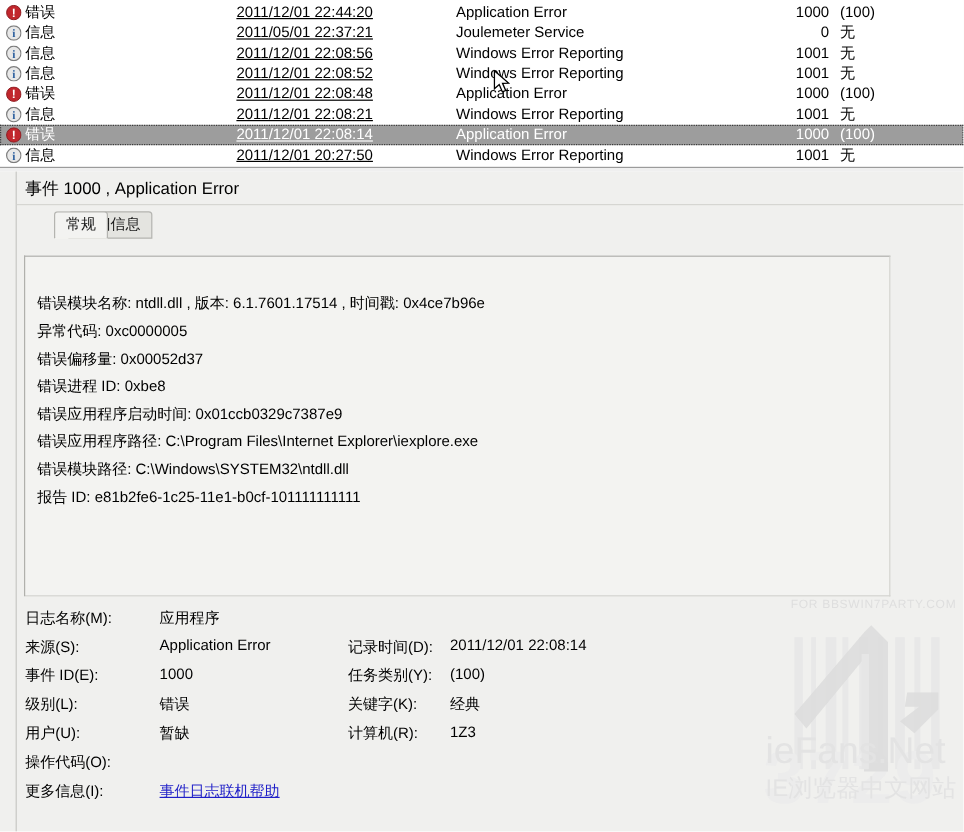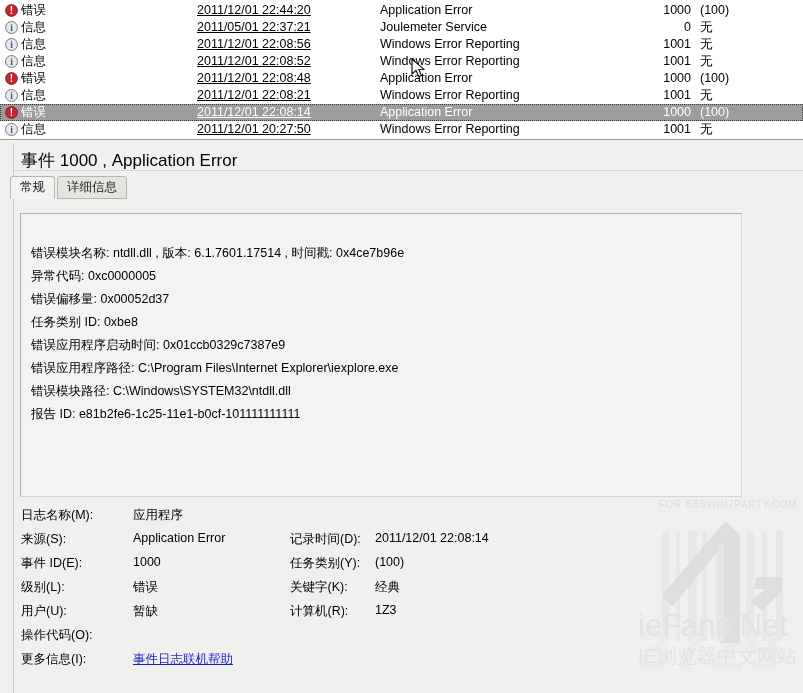--- a/index.html
+++ b/index.html
@@ -96,21 +96,21 @@
   #detail-left-border {
     position: absolute;
     left: 13px; top: 0px;
     width: 1px; height: 550px;
     background: #c8c8c4;
   }
 
   #event-heading {
     position: absolute;
     left: 21px; top: 6px;
-    font-size: 17px;
+    font-size: 14px;
     color: #000;
     white-space: nowrap;
   }
   #heading-rule {
     position: absolute;
     left: 14px; top: 27px;
     width: 789px; height: 1px;
     background: #d6d6d2;
   }
 
@@ -131,20 +131,21 @@
     border-radius: 3px 3px 0 0;
     background: #e4e4e0;
     color: #1a1a1a;
     white-space: nowrap;
   }
   .tab.active {
     background: #f3f3f1;
     border-bottom-color: #f3f3f1;
     z-index: 3;
     font-weight: normal;
+    margin-left: 35px;
   }
   #tab-0 { left: 0px; }
   #tab-1 { left: 47px; }
 
   
   #desc-box {
     position: absolute;
     left: 20px; top: 70px;
     width: 720px;
     height: 282px;
@@ -373,21 +374,21 @@
 
   <div id="tab-strip">
     <div class="tab active" id="tab-0">常规</div>
     <div class="tab" id="tab-1">详细信息</div>
   </div>
 
   <div id="desc-box">
       <div class="desc-line" style="top: 31px;">错误模块名称: ntdll.dll , 版本: 6.1.7601.17514 , 时间戳: 0x4ce7b96e</div>
       <div class="desc-line" style="top: 54px;">异常代码: 0xc0000005</div>
       <div class="desc-line" style="top: 77px;">错误偏移量: 0x00052d37</div>
-      <div class="desc-line" style="top: 100px;">任务类别 ID: 0xbe8</div>
+      <div class="desc-line" style="top: 100px;">错误进程 ID: 0xbe8</div>
       <div class="desc-line" style="top: 123px; text-align: center;">错误应用程序启动时间: 0x01ccb0329c7387e9</div>
       <div class="desc-line" style="top: 146px;">错误应用程序路径: C:\Program Files\Internet Explorer\iexplore.exe</div>
       <div class="desc-line" style="top: 169px; text-align: center;">错误模块路径: C:\Windows\SYSTEM32\ntdll.dll</div>
       <div class="desc-line" style="top: 192px;">报告 ID: e81b2fe6-1c25-11e1-b0cf-101111111111</div>
     </div>
 
   <div id="props">
     <span class="pl col-a-label r0">日志名称(M):</span>
     <span class="pv col-a-value r0">应用程序</span>
 

